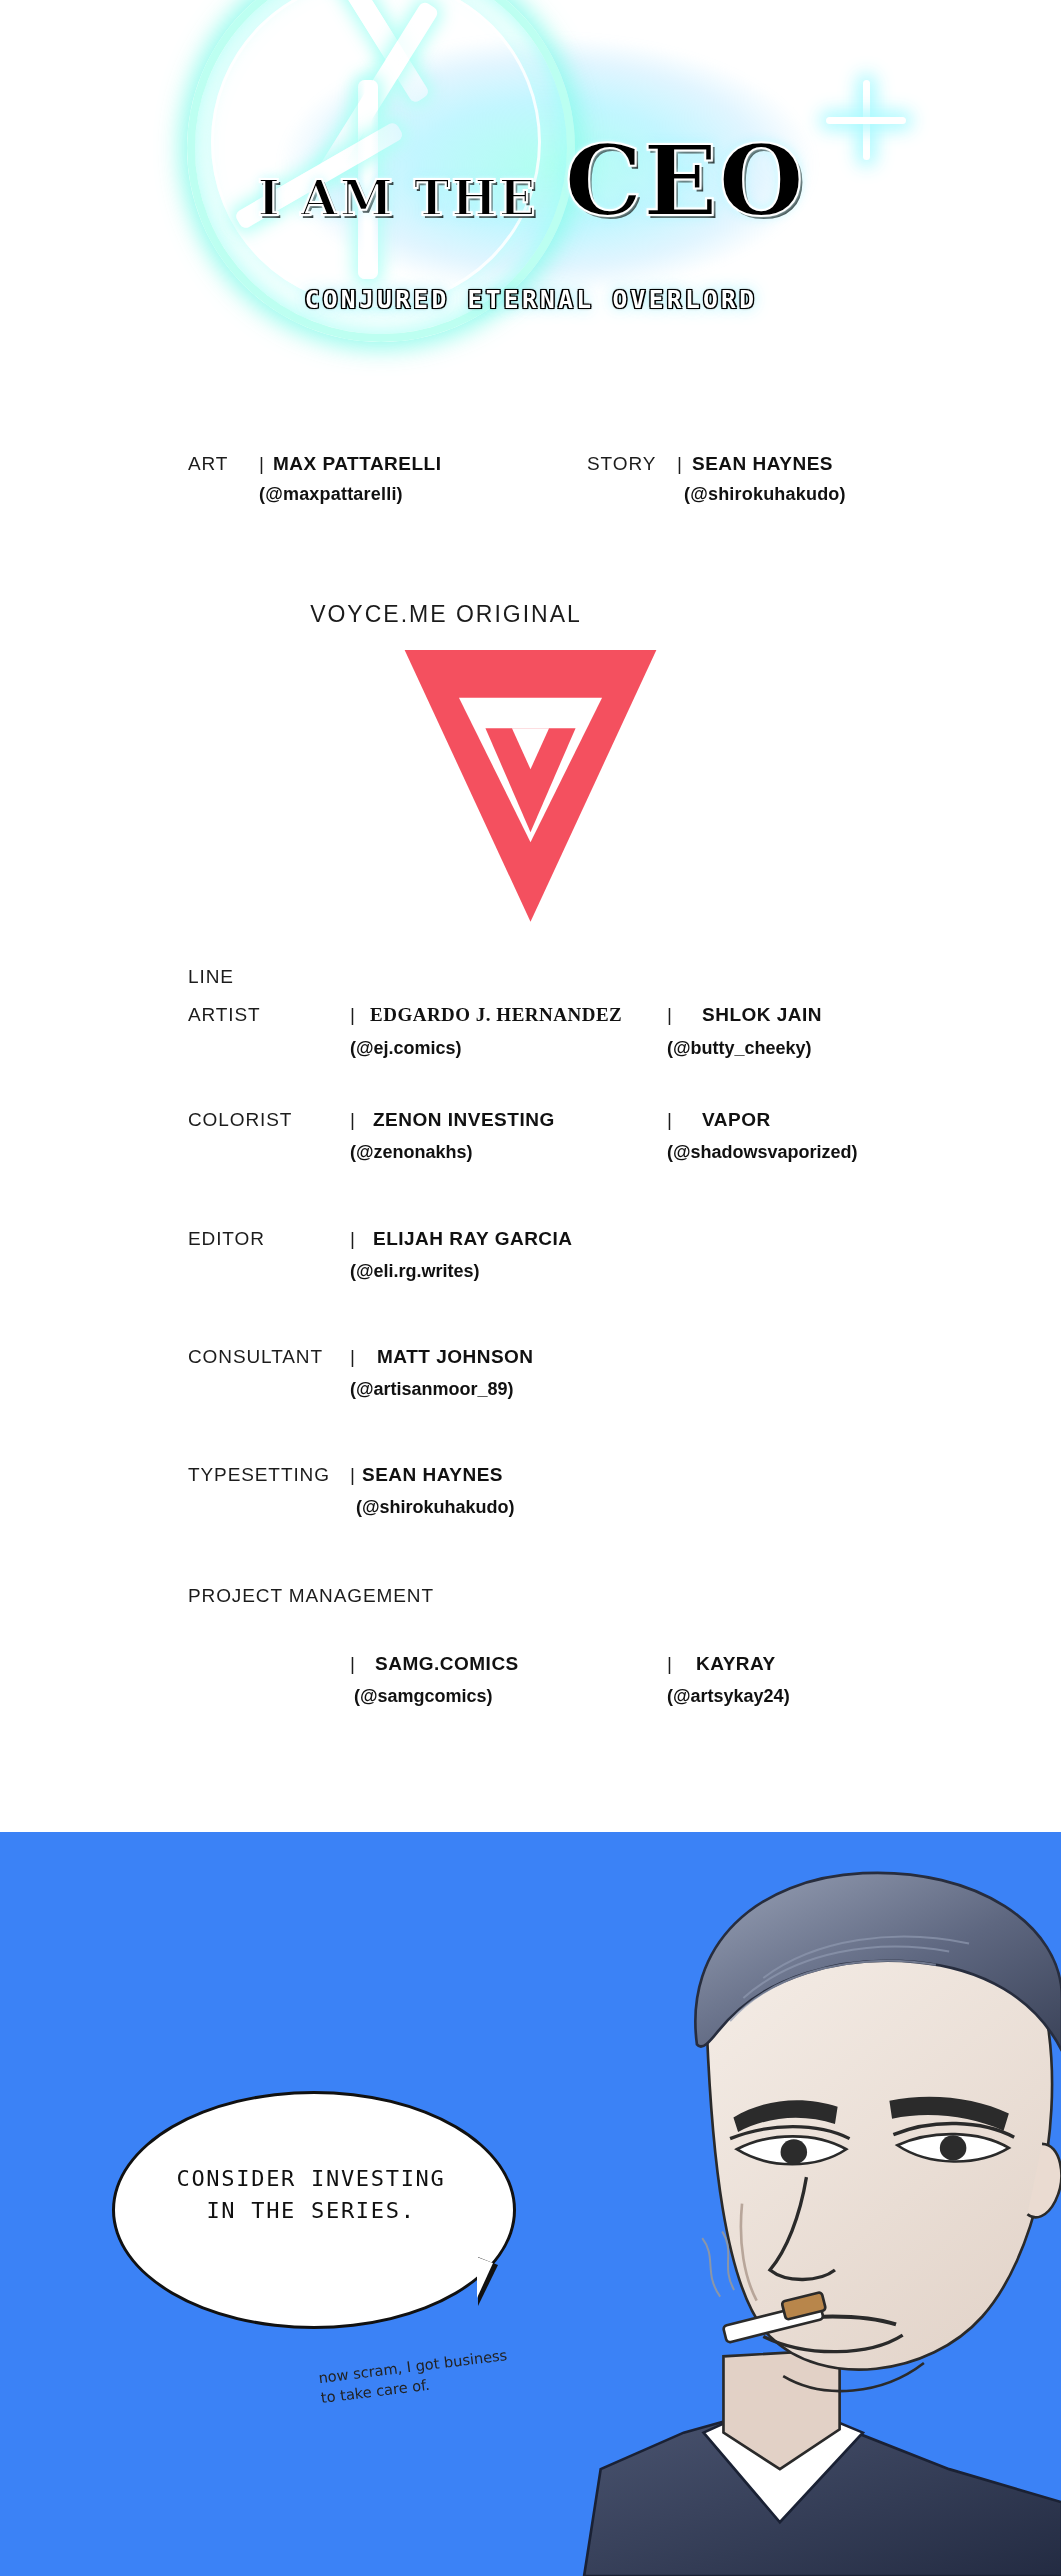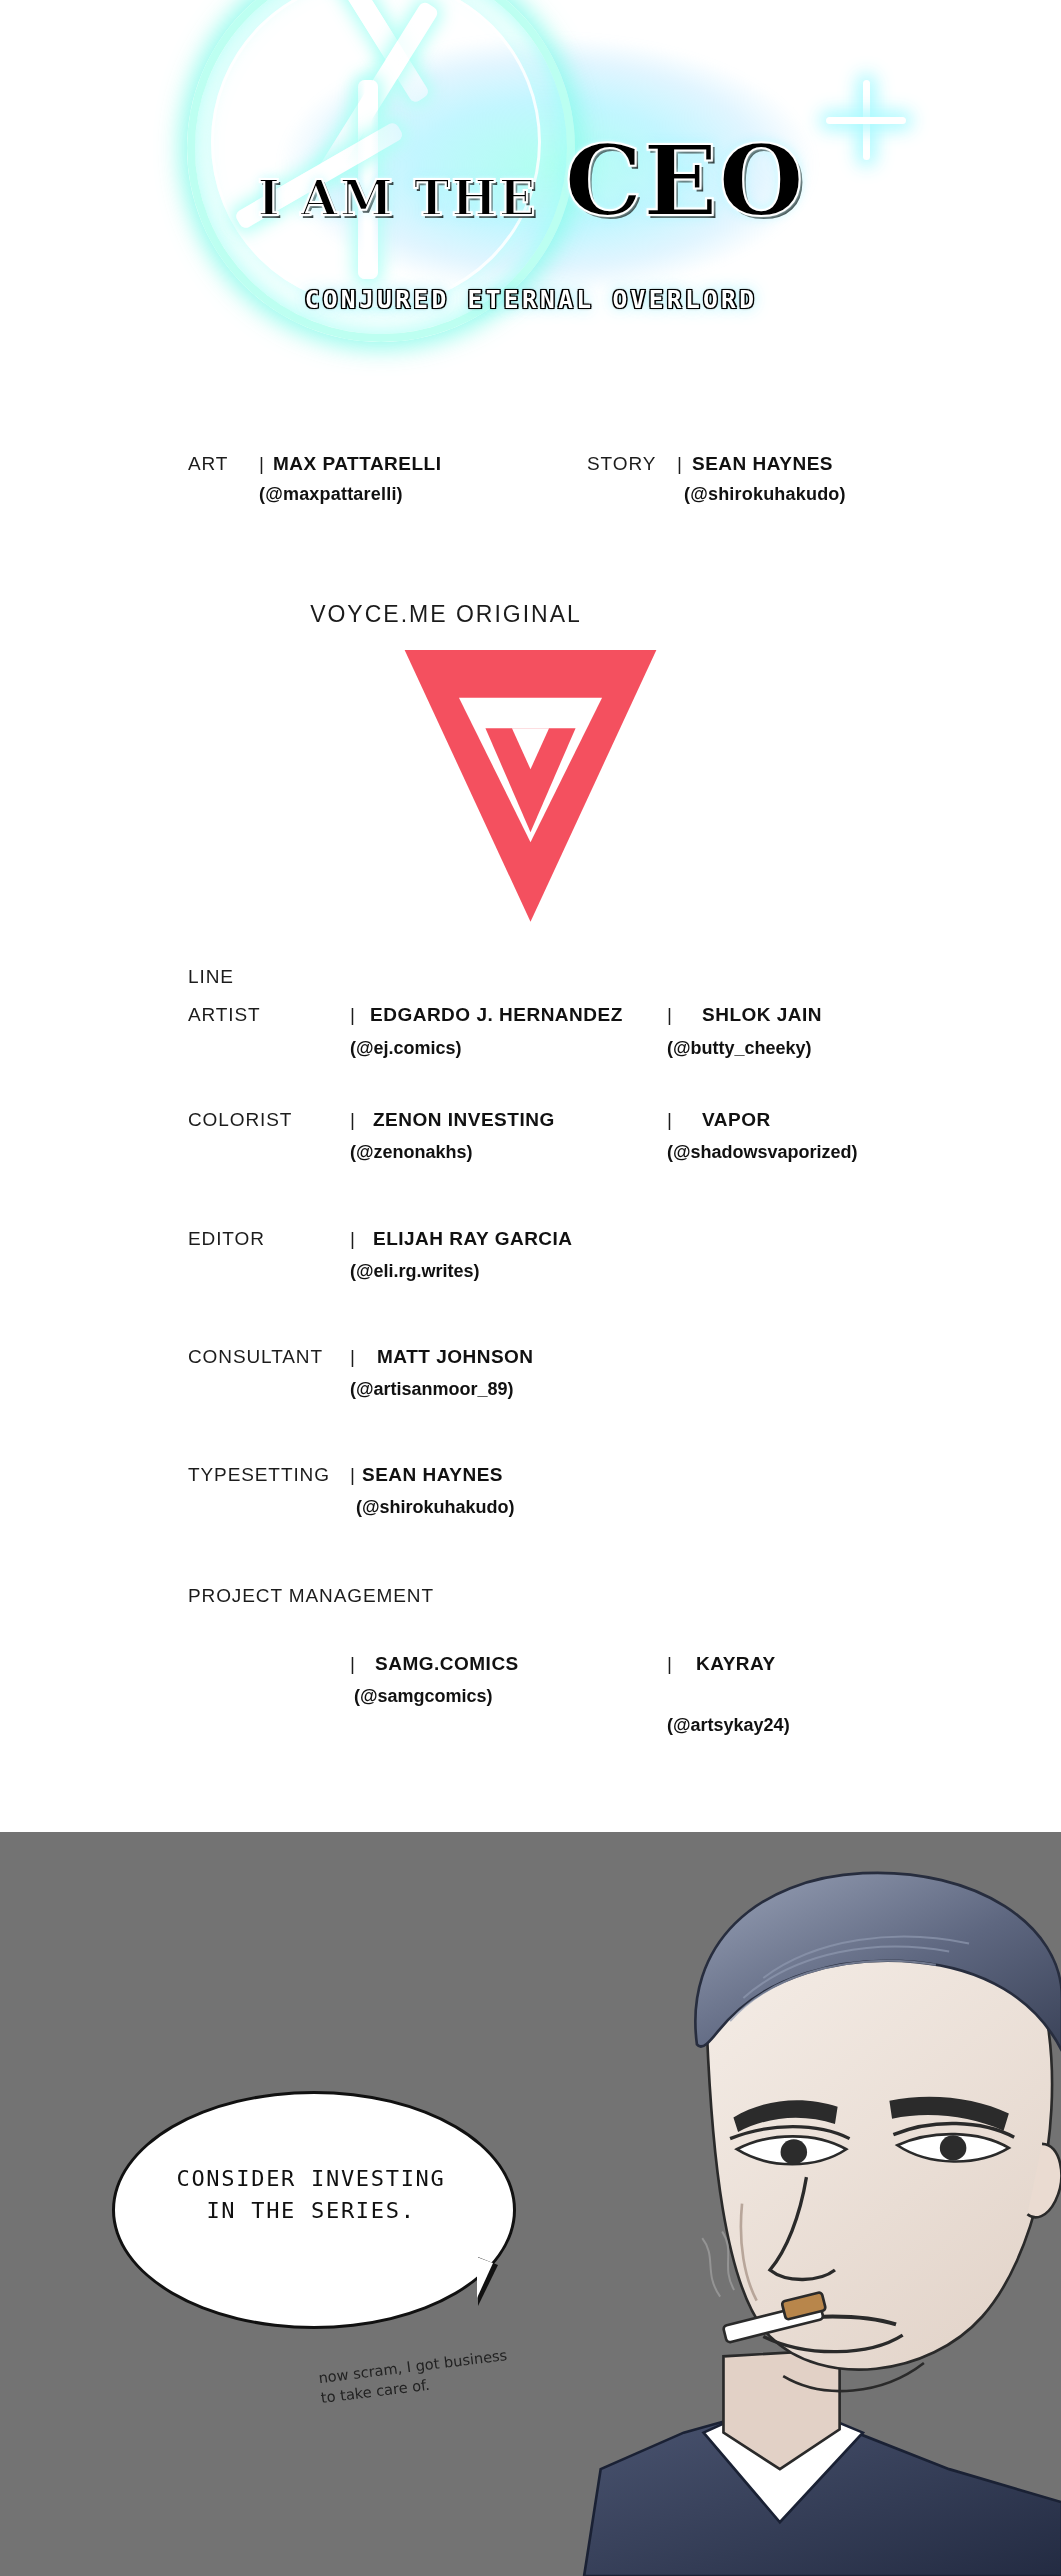--- a/index.html
+++ b/index.html
@@ -190,21 +190,21 @@
   .st-handle { position: absolute; font-size: 18px; font-weight: bold; color: #111; }
 
   
   .panel {
     position: absolute;
     left: 0;
     top: 1832px;
     width: 1062px;
     height: 744px;
     overflow: hidden;
-    background: #737373;
+    background: #3b82f6;
   }
   .speech-bubble {
     position: absolute;
     left: 112px;
     top: 259px;
     width: 398px;
     height: 232px;
     border: 3.3px solid #111111;
     border-radius: 50% / 50%;
     background: #ffffff;
@@ -298,21 +298,21 @@
     <polygon points="172,128 228,128 200,190" fill="#ffffff"></polygon>
   </svg>
 </div>
 
 <div class="staff">
 
   <div class="st-row" style="top:0px;">
     <span class="st-label" style="left:188px; top:0px;">LINE</span>
     <span class="st-label" style="left:188px; top:38px;">ARTIST</span>
     <span class="st-bar" style="left:350px; top:38px;">|</span>
-    <span class="st-name" style="left:370px; top:38px;">EDGARDO J. HERNANDEZ</span>
+    <span class="st-name" style="left:370px; top:38px;font-family:Liberation Serif, serif;">EDGARDO J. HERNANDEZ</span>
     <span class="st-handle" style="left:350px; top:72px;">(@ej.comics)</span>
     <span class="st-bar" style="left:667px; top:38px;">|</span>
     <span class="st-name" style="left:702px; top:38px;">SHLOK JAIN</span>
     <span class="st-handle" style="left:667px; top:72px;">(@butty_cheeky)</span>
   </div>
 
   <div class="st-row" style="top:143px;">
     <span class="st-label" style="left:188px; top:0px;">COLORIST</span>
     <span class="st-bar" style="left:350px; top:0px;">|</span>
     <span class="st-name" style="left:373px; top:0px;">ZENON INVESTING</span>
@@ -343,21 +343,21 @@
     <span class="st-handle" style="left:356px; top:33px;">(@shirokuhakudo)</span>
   </div>
 
   <div class="st-row" style="top:619px;">
     <span class="st-label" style="left:188px; top:0px;">PROJECT MANAGEMENT</span>
     <span class="st-bar" style="left:350px; top:68px;">|</span>
     <span class="st-name" style="left:375px; top:68px;text-align:center;">SAMG.COMICS</span>
     <span class="st-handle" style="left:354px; top:101px;">(@samgcomics)</span>
     <span class="st-bar" style="left:667px; top:68px;">|</span>
     <span class="st-name" style="left:696px; top:68px;">KAYRAY</span>
-    <span class="st-handle" style="left:667px; top:101px;margin-top:29px;">(@artsykay24)</span>
+    <span class="st-handle" style="left:667px; top:101px;">(@artsykay24)</span>
   </div>
 </div>
 
 <div class="panel">
 
   <svg width="1062" height="744" viewBox="0 0 1600 1121" xmlns="http://www.w3.org/2000/svg">
     <defs>
       <linearGradient id="hairgrad" x1="0" y1="0" x2="1" y2="1">
         <stop offset="0%" stop-color="#9aa3b8"></stop>
         <stop offset="55%" stop-color="#5e6780"></stop>

